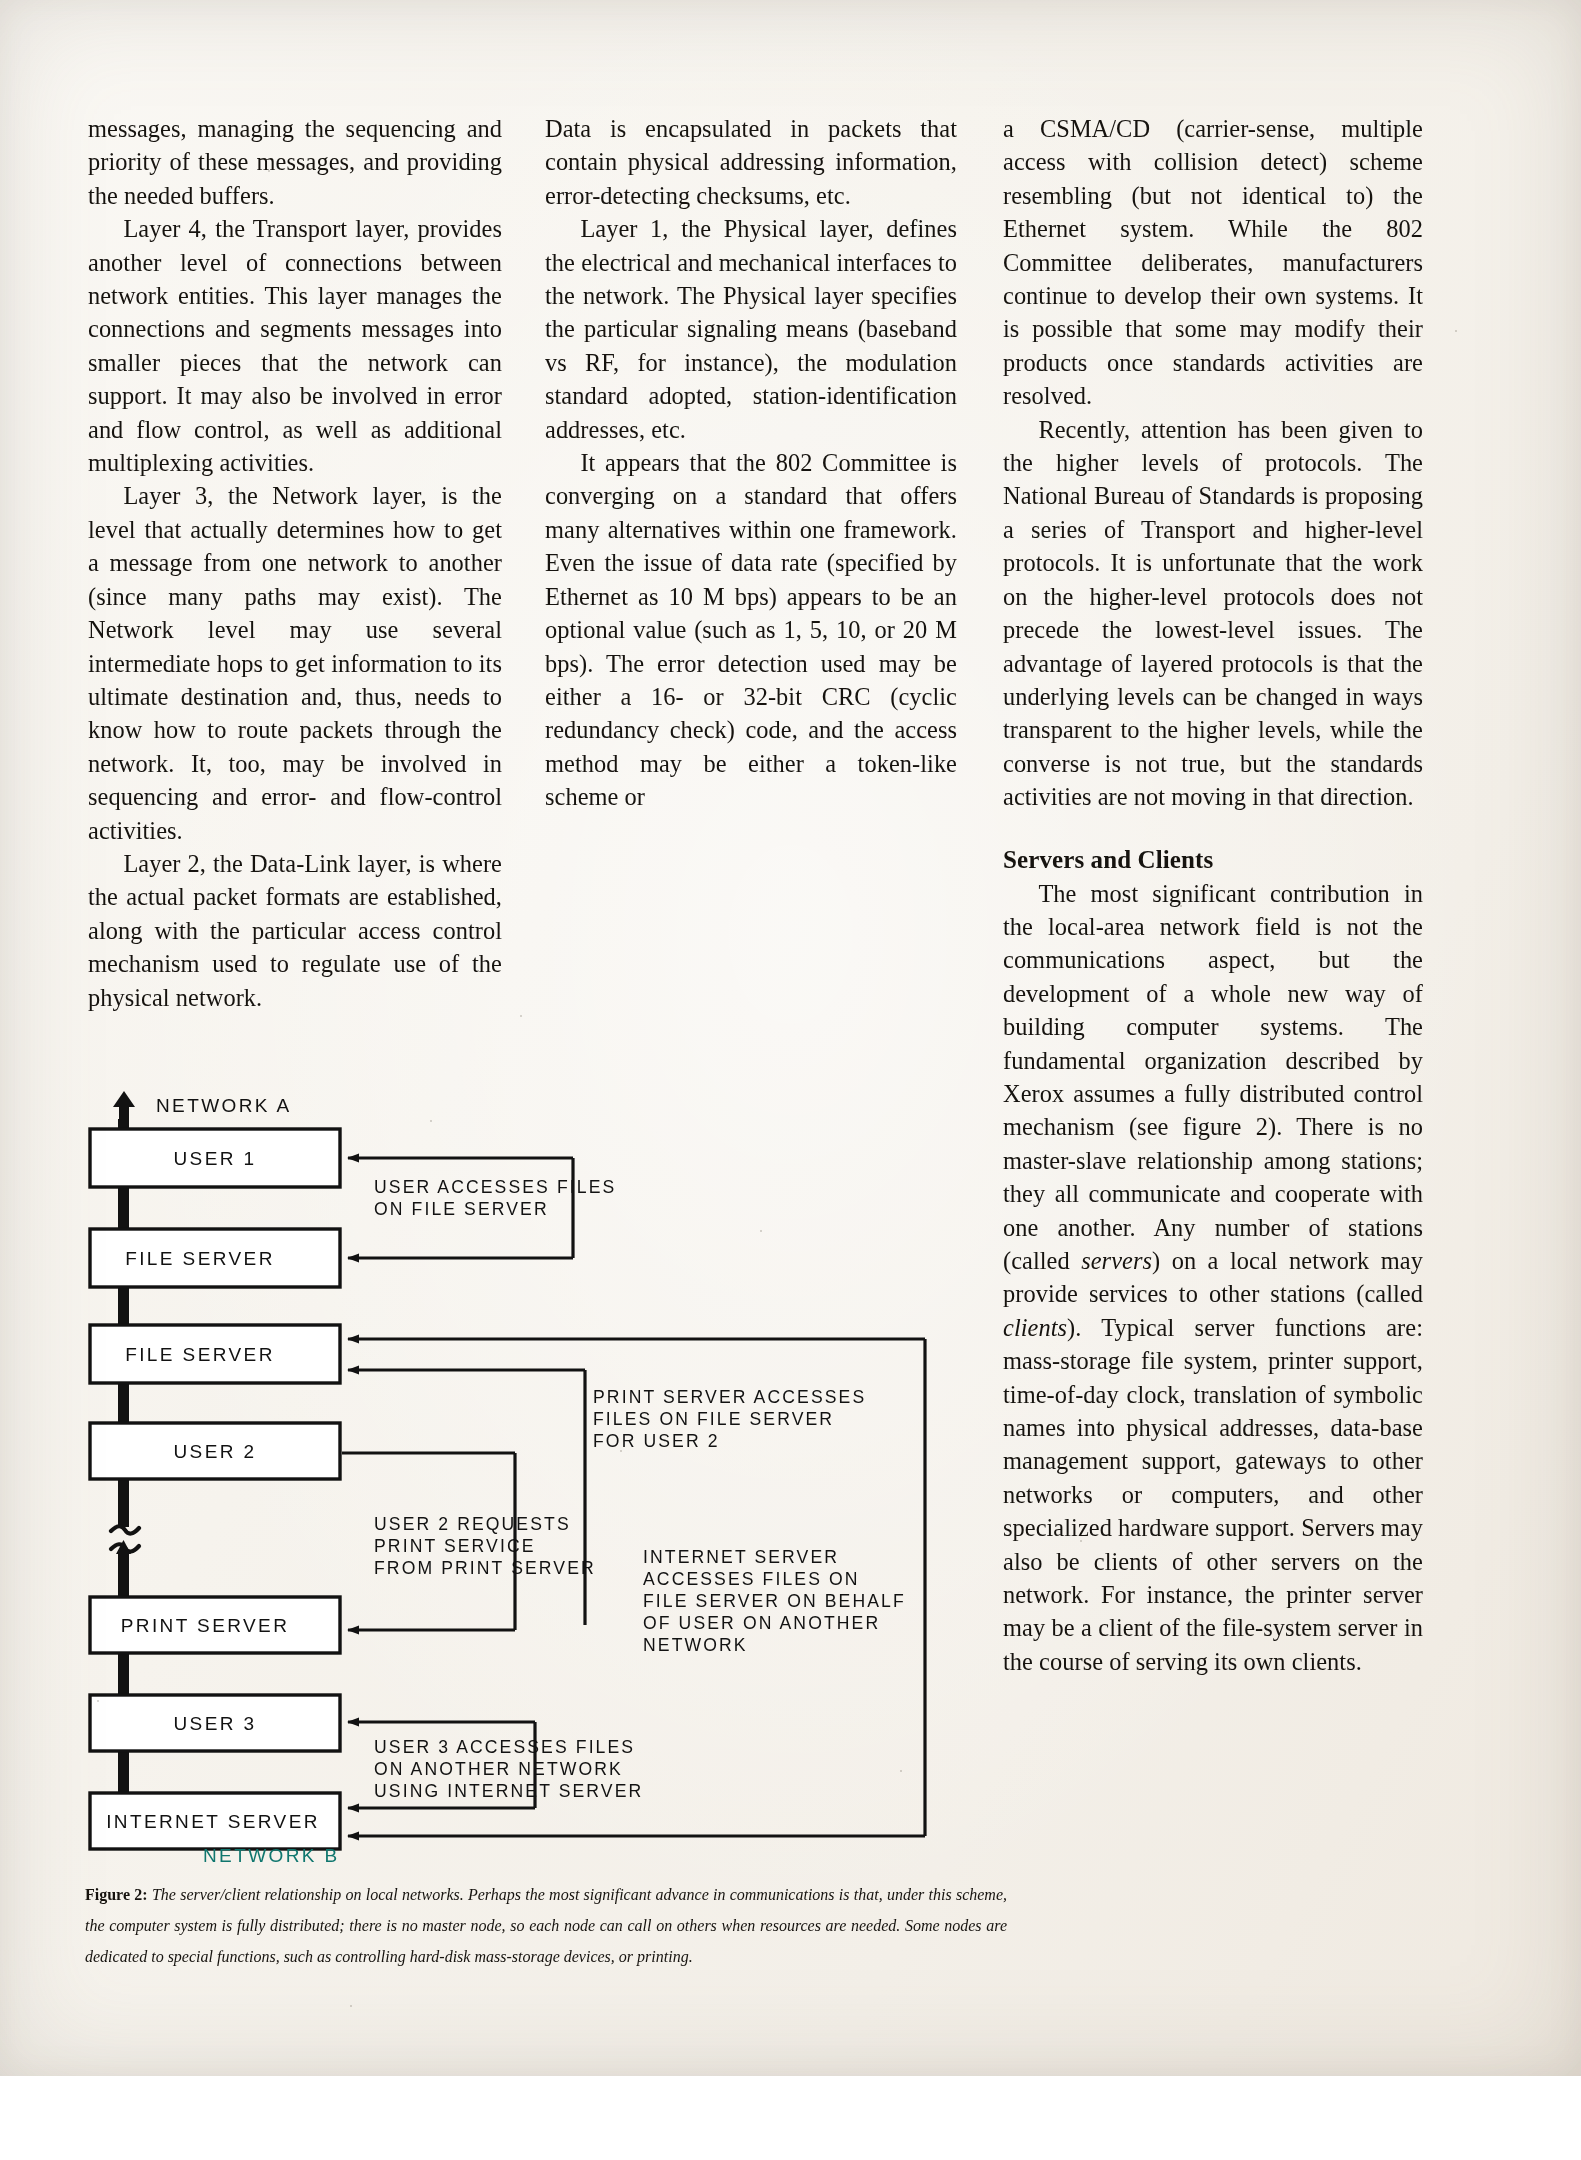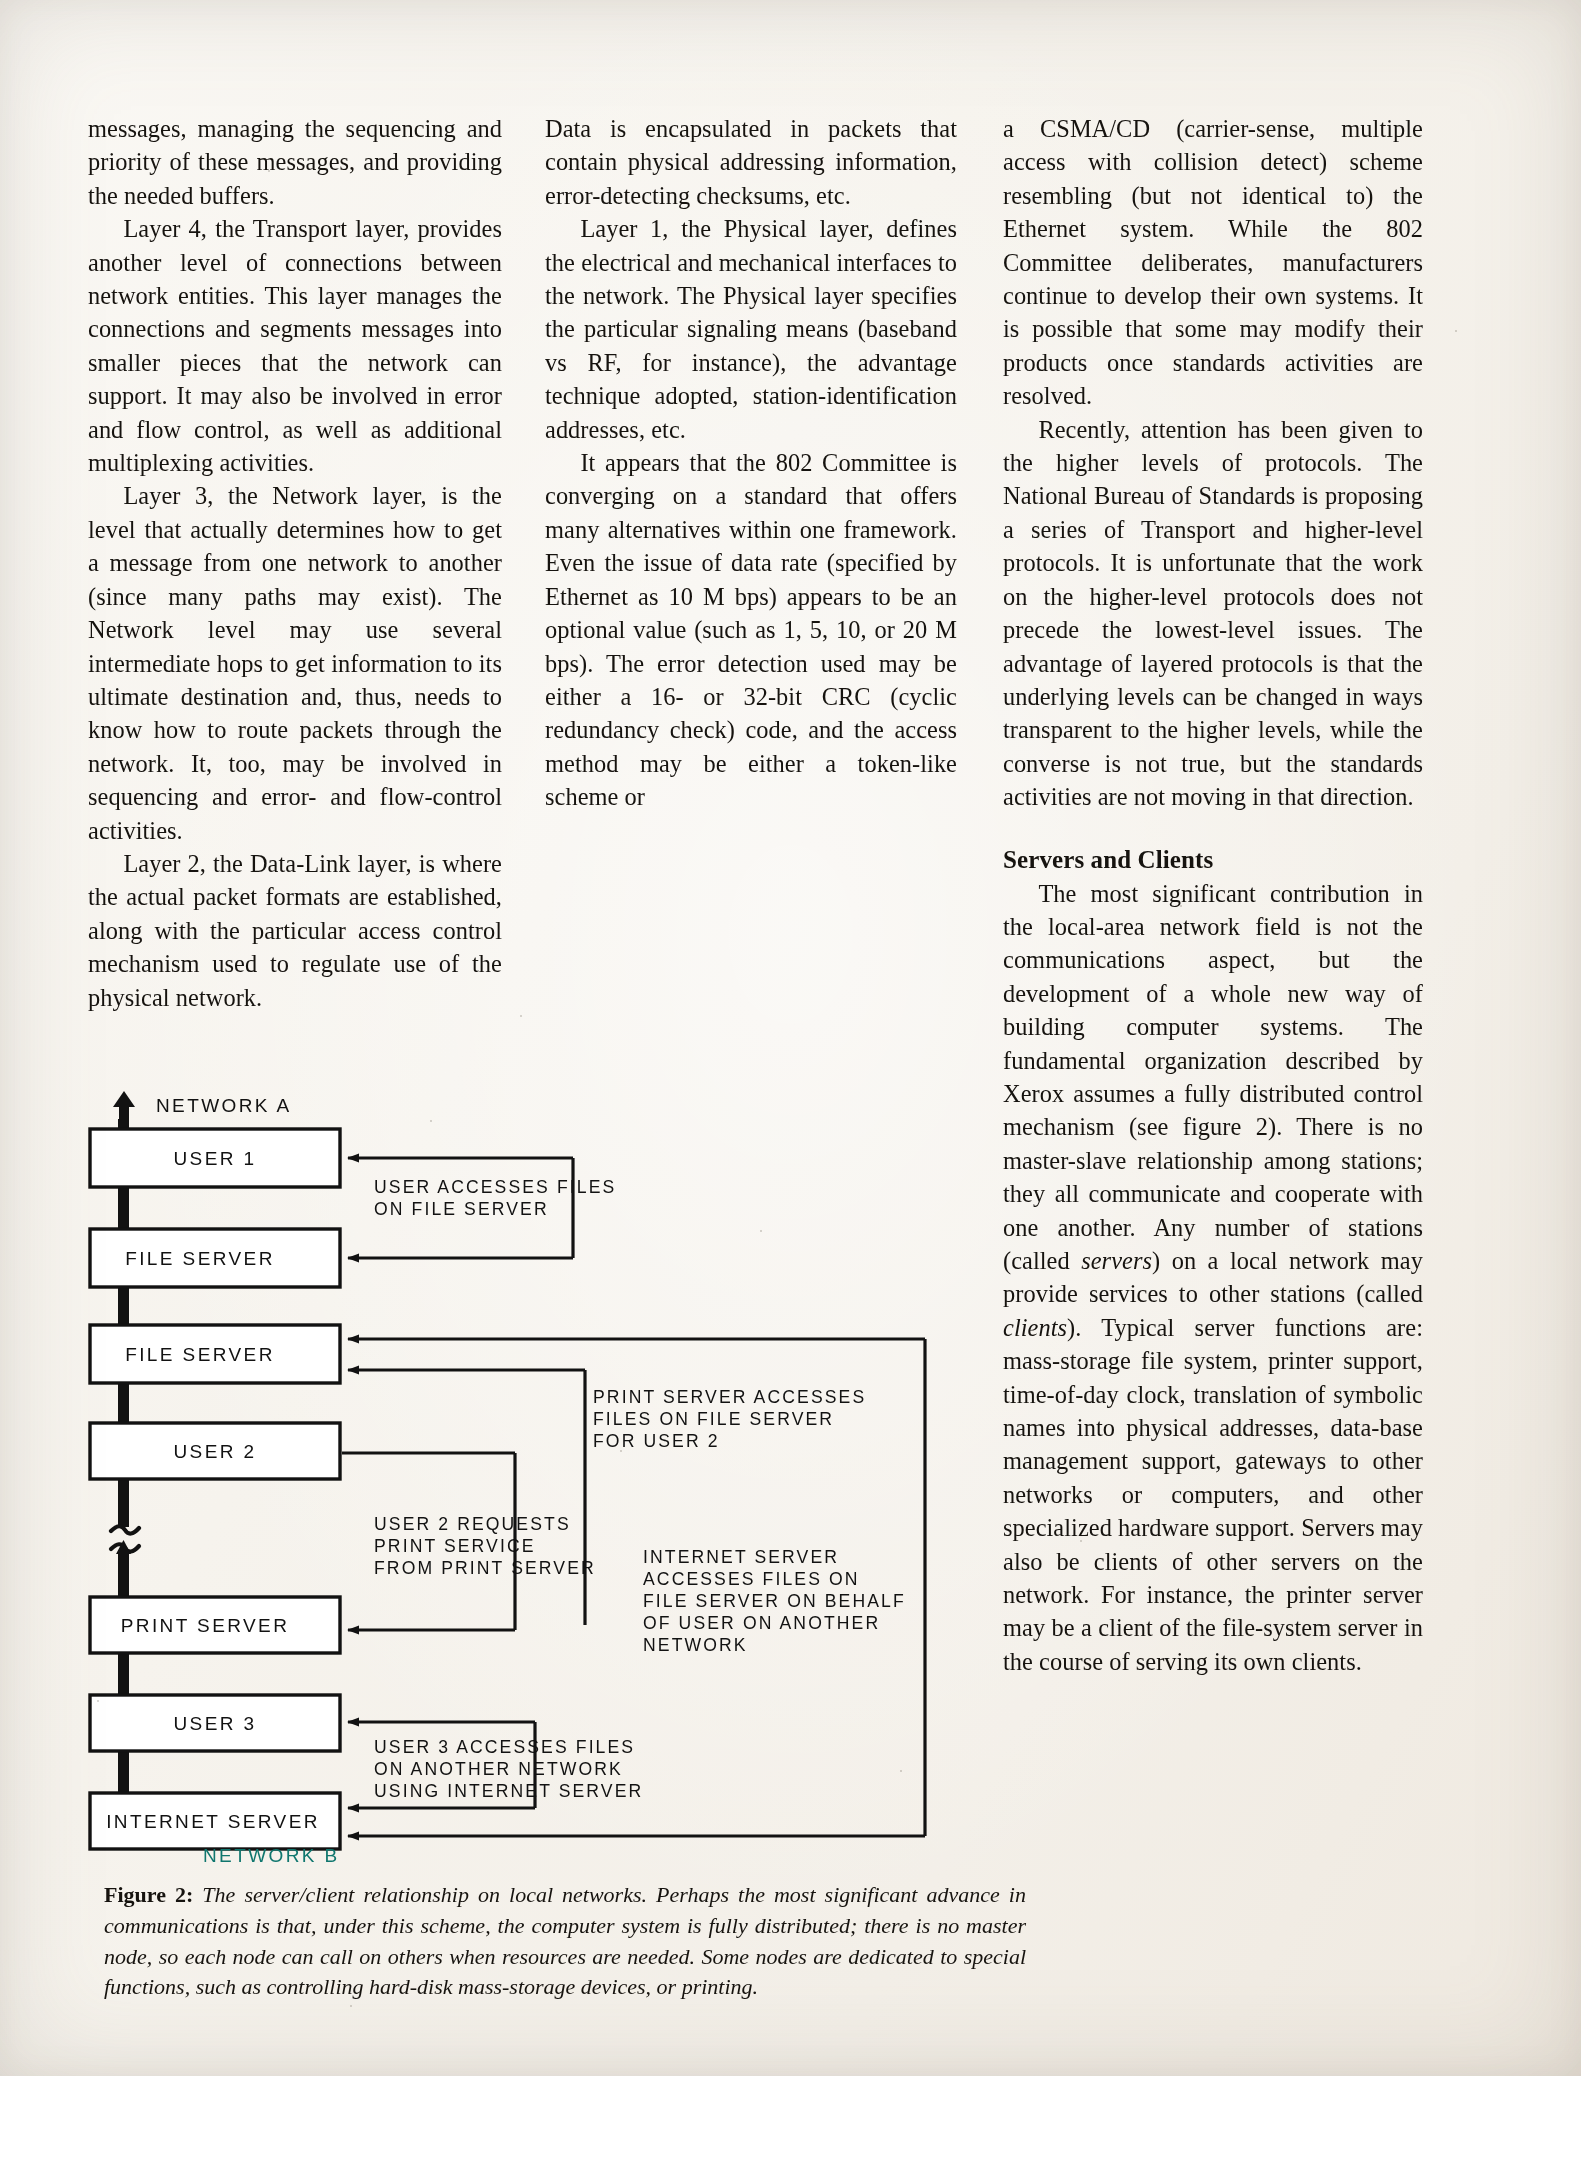--- a/index.html
+++ b/index.html
@@ -71,24 +71,24 @@
     left: 80px;
     top: 1085px;
     width: 880px;
     height: 770px;
   }
   #figure svg { display: block; }
 
   
   #caption {
     position: absolute;
-    left: 104px;
+    left: 85px;
     top: 1880px;
     width: 922px;
-    font-size: 22px;
+    font-size: 16px;
     line-height: 30.8px;
     font-style: italic;
     text-align: justify;
   }
   #caption .figlabel {
     font-style: normal;
     font-weight: bold;
   }
 
   
@@ -123,21 +123,21 @@
 
   <div class="col" id="col1">
     <p>messages, managing the sequencing and priority of these messages, and providing the needed buffers.</p>
     <p>Layer 4, the Transport layer, provides another level of connections between network entities. This layer manages the connections and segments messages into smaller pieces that the network can support. It may also be involved in error and flow control, as well as additional multiplexing activities.</p>
     <p>Layer 3, the Network layer, is the level that actually determines how to get a message from one network to another (since many paths may exist). The Network level may use several intermediate hops to get information to its ultimate destination and, thus, needs to know how to route packets through the network. It, too, may be involved in sequencing and error- and flow-control activities.</p>
     <p>Layer 2, the Data-Link layer, is where the actual packet formats are established, along with the particular access control mechanism used to regulate use of the physical network.</p>
   </div>
 
   <div class="col" id="col2">
     <p>Data is encapsulated in packets that contain physical addressing information, error-detecting checksums, etc.</p>
-    <p>Layer 1, the Physical layer, defines the electrical and mechanical interfaces to the network. The Physical layer specifies the particular signaling means (baseband vs RF, for instance), the advantage technique adopted, station-identification addresses, etc.</p>
+    <p>Layer 1, the Physical layer, defines the electrical and mechanical interfaces to the network. The Physical layer specifies the particular signaling means (baseband vs RF, for instance), the modulation standard adopted, station-identification addresses, etc.</p>
     <p>It appears that the 802 Committee is converging on a standard that offers many alternatives within one framework. Even the issue of data rate (specified by Ethernet as 10 M bps) appears to be an optional value (such as 1, 5, 10, or 20 M bps). The error detection used may be either a 16- or 32-bit CRC (cyclic redundancy check) code, and the access method may be either a token-like scheme or</p>
   </div>
 
   <div class="col" id="col3">
     <p>a CSMA/CD (carrier-sense, multiple access with collision detect) scheme resembling (but not identical to) the Ethernet system. While the 802 Committee deliberates, manufacturers continue to develop their own systems. It is possible that some may modify their products once standards activities are resolved.</p>
     <p>Recently, attention has been given to the higher levels of protocols. The National Bureau of Standards is proposing a series of Transport and higher-level protocols. It is unfortunate that the work on the higher-level protocols does not precede the lowest-level issues. The advantage of layered protocols is that the underlying levels can be changed in ways transparent to the higher levels, while the converse is not true, but the standards activities are not moving in that direction.</p>
     <h2 class="section-head">Servers and Clients</h2>
     <p style="text-indent:1.45em;"><span>The most significant contribution in the local-area network field is not the communications aspect, but the development of a whole new way of building computer systems. The fundamental organization described by Xerox assumes a fully distributed control mechanism (see figure 2). There is no master-slave relationship among stations; they all communicate and cooperate with one another. Any number of stations (called </span><span class="it">servers</span><span>) on a local network may provide services to other stations (called </span><span class="it">clients</span><span>). Typical server functions are: mass-storage file system, printer support, time-of-day clock, translation of symbolic names into physical addresses, data-base management support, gateways to other networks or computers, and other specialized hardware support. Servers may also be clients of other servers on the network. For instance, the printer server may be a client of the file-system server in the course of serving its own clients.</span></p>
   </div>
 

